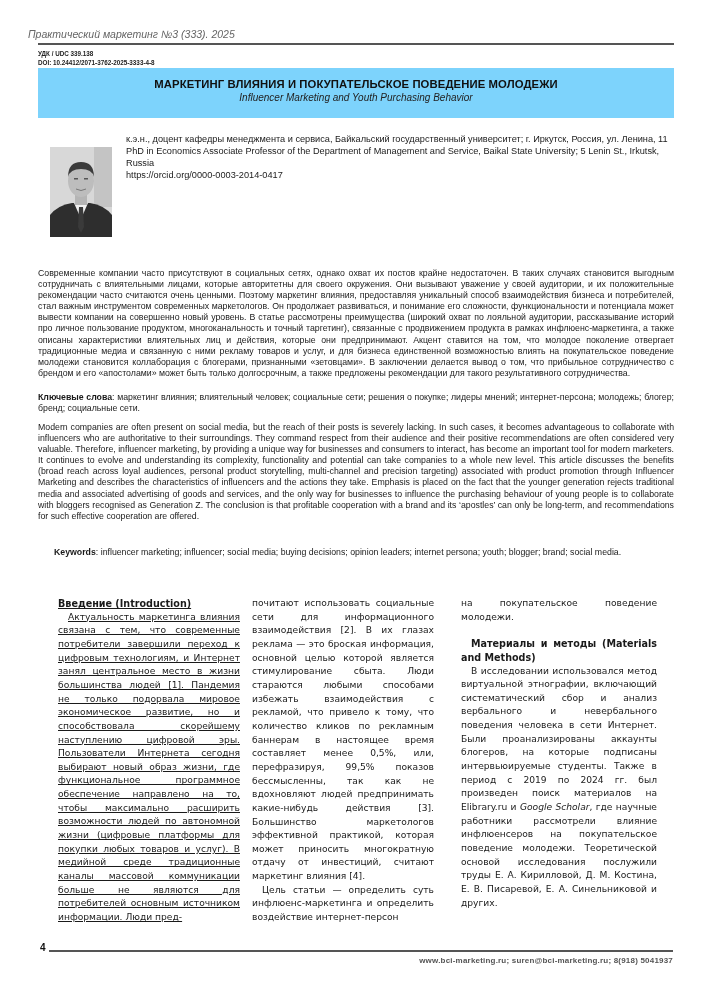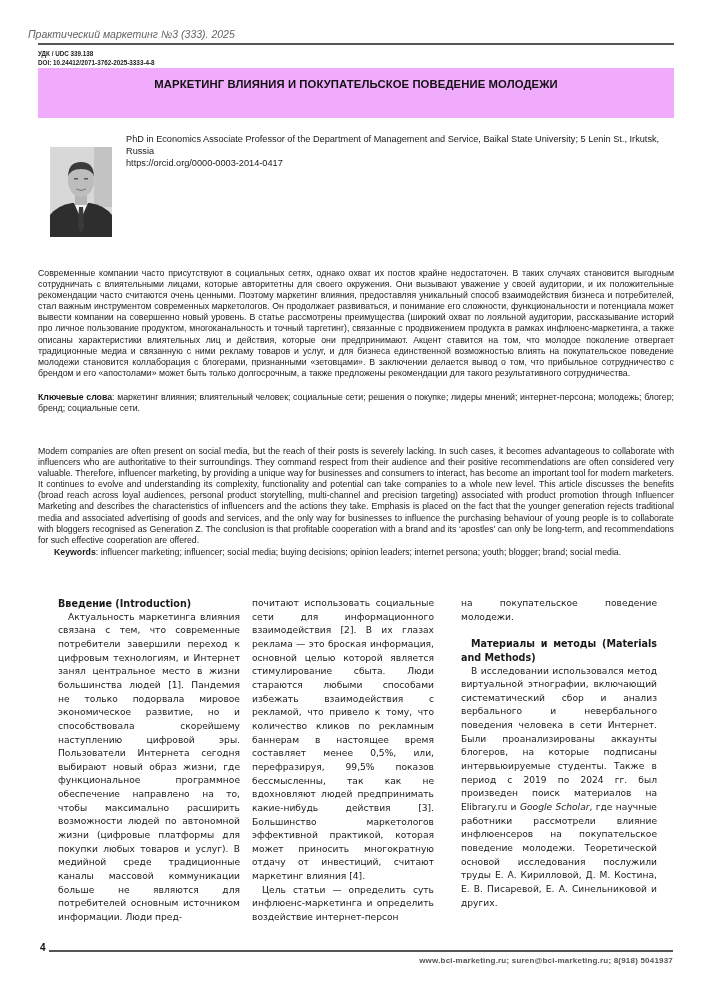--- a/index.html
+++ b/index.html
@@ -1,34 +1,34 @@
 <!DOCTYPE html>
 <html><head>
 <meta charset="utf-8">
 <style>
   html, body { margin: 0; padding: 0; background: #fff; }
   body { width: 709px; height: 1004px; position: relative; overflow: hidden; color: #1a1a1a; font-family: "Liberation Sans", sans-serif; }
   .running-head { position: absolute; left: 28px; top: 28px; font-style: italic; font-size: 10.5px; color: #666; }
   .head-rule { position: absolute; left: 38px; top: 43px; width: 636px; height: 1.5px; background: #555; }
   .udc { position: absolute; left: 38px; top: 50px; font-size: 6.3px; line-height: 8.5px; color: #222; font-weight: bold; }
-  .title-box { position: absolute; left: 38px; top: 68px; width: 636px; height: 50px; background: #f0abfc; text-align: center; }
+  .title-box { position: absolute; left: 38px; top: 68px; width: 636px; height: 50px; background: #7dd3fc; text-align: center; }
   .title-ru { margin-top: 10px; font-weight: bold; font-size: 11.3px; letter-spacing: 0.1px; color: #111; }
   .title-en { margin-top: 2px; font-style: italic; font-size: 10px; color: #222; }
   .photo { position: absolute; left: 50px; top: 147px; width: 62px; height: 90px; overflow: hidden; }
   .author { position: absolute; left: 126px; top: 133px; width: 550px; font-size: 9.2px; line-height: 12.1px; color: #1a1a1a; }
   .author .bi { font-weight: bold; font-style: italic; }
   .abstract { position: absolute; left: 38px; width: 636px; font-size: 8.75px; line-height: 11.1px; text-align: justify; color: #1a1a1a; }
   .abstract b { font-weight: bold; }
   .abs-ru { top: 268px; }
   .kw-ru { top: 392px; }
-  .abs-en { top: 422px; margin-top: 24px; }
+  .abs-en { top: 422px; }
   .kw-en { top: 547px; padding-left: 16px; }
   .cols { position: absolute; top: 597px; left: 58px; width: 616px; height: 345px; }
   .col { position: absolute; top: 0; font-family: "DejaVu Sans", sans-serif; font-size: 9.15px; line-height: 13.65px; text-align: justify; color: #1a1a1a; }
-  .col1 { left: 0; width: 182px; }
+  .col1 { left: 0; width: 182px; text-decoration: underline; }
   .col2 { left: 194px; width: 182px; }
   .col3 { left: 395px; width: 196px; margin-left: 8px; }
   .col h3 { margin: 0; font-size: 9.6px; font-weight: bold; line-height: 13.6px; }
   .col p { margin: 0; text-indent: 10px; }
   .col p.cont { text-indent: 0; }
   .col .gap { height: 13px; }
   .foot-rule { position: absolute; left: 49px; top: 950px; width: 624px; height: 2px; background: #555; }
   .page-num { position: absolute; left: 40px; top: 942px; font-weight: bold; font-size: 10px; color: #111; }
   .footer { position: absolute; right: 36px; top: 956px; font-size: 8px; font-weight: bold; color: #555; letter-spacing: 0.2px; }
 </style>
@@ -37,39 +37,41 @@
 
 <div class="running-head">Практический маркетинг №3 (333). 2025</div>
 <div class="head-rule"></div>
 <div class="udc">
   <div>УДК / UDC 339.138</div>
   <div>DOI: 10.24412/2071-3762-2025-3333-4-8</div>
 </div>
 
 <div class="title-box">
   <div class="title-ru">МАРКЕТИНГ ВЛИЯНИЯ И ПОКУПАТЕЛЬСКОЕ ПОВЕДЕНИЕ МОЛОДЕЖИ</div>
+  <div class="title-en">Influencer Marketing and Youth Purchasing Behavior</div>
 </div>
 
 <div class="photo">
   <svg width="62" height="90" viewBox="0 0 62 90">
     <rect width="62" height="90" fill="#d8d8d8"></rect>
     <rect x="44" y="0" width="18" height="60" fill="#c4c4c4"></rect>
     <path d="M0 90 L0 68 Q8 58 22 56 L40 56 Q54 58 62 68 L62 90 Z" fill="#2e2e2e"></path>
     <path d="M24 56 L31 72 L38 56 Z" fill="#f0f0f0"></path>
     <path d="M29 60 L33 60 L34 80 L31 86 L28 80 Z" fill="#3a3a3a"></path>
     <rect x="25" y="46" width="12" height="12" fill="#b5b5b5"></rect>
     <ellipse cx="31" cy="34" rx="13" ry="16" fill="#bdbdbd"></ellipse>
     <path d="M18 30 Q18 15 31 15 Q44 15 44 30 Q42 22 31 22 Q20 22 18 30 Z" fill="#3b3b3b"></path>
     <rect x="24" y="31" width="4" height="1.5" fill="#555"></rect>
     <rect x="34" y="31" width="4" height="1.5" fill="#555"></rect>
     <path d="M26 42 Q31 45 36 42" stroke="#777" stroke-width="1" fill="none"></path>
   </svg>
 </div>
 
 <div class="author">
+  <div>к.э.н., доцент кафедры менеджмента и сервиса, Байкальский государственный университет; г. Иркутск, Россия, ул. Ленина, 11</div>
   <div>PhD in Economics Associate Professor of the Department of Management and Service, Baikal State University; 5 Lenin St., Irkutsk, Russia</div>
   <div>https://orcid.org/0000-0003-2014-0417</div>
 </div>
 
 <div class="abstract abs-ru">Современные компании часто присутствуют в социальных сетях, однако охват их постов крайне недостаточен. В таких случаях становится выгодным сотрудничать с влиятельными лицами, которые авторитетны для своего окружения. Они вызывают уважение у своей аудитории, и их положительные рекомендации часто считаются очень ценными. Поэтому маркетинг влияния, предоставляя уникальный способ взаимодействия бизнеса и потребителей, стал важным инструментом современных маркетологов. Он продолжает развиваться, и понимание его сложности, функциональности и потенциала может вывести компании на совершенно новый уровень. В статье рассмотрены преимущества (широкий охват по лояльной аудитории, рассказывание историй про личное пользование продуктом, многоканальность и точный таргетинг), связанные с продвижением продукта в рамках инфлюенс-маркетинга, а также описаны характеристики влиятельных лиц и действия, которые они предпринимают. Акцент ставится на том, что молодое поколение отвергает традиционные медиа и связанную с ними рекламу товаров и услуг, и для бизнеса единственной возможностью влиять на покупательское поведение молодежи становится коллаборация с блогерами, признанными «зетовцами». В заключении делается вывод о том, что прибыльное сотрудничество с брендом и его «апостолами» может быть только долгосрочным, а также предложены рекомендации для такого результативного сотрудничества.</div>
 <div class="abstract kw-ru"><b>Ключевые слова</b><span>: маркетинг влияния; влиятельный человек; социальные сети; решения о покупке; лидеры мнений; интернет-персона; молодежь; блогер; бренд; социальные сети.</span></div>
 <div class="abstract abs-en">Modern companies are often present on social media, but the reach of their posts is severely lacking. In such cases, it becomes advantageous to collaborate with influencers who are authoritative to their surroundings. They command respect from their audience and their positive recommendations are often considered very valuable. Therefore, influencer marketing, by providing a unique way for businesses and consumers to interact, has become an important tool for modern marketers. It continues to evolve and understanding its complexity, functionality and potential can take companies to a whole new level. This article discusses the benefits (broad reach across loyal audiences, personal product storytelling, multi-channel and precision targeting) associated with product promotion through Influencer Marketing and describes the characteristics of influencers and the actions they take. Emphasis is placed on the fact that the younger generation rejects traditional media and associated advertising of goods and services, and the only way for businesses to influence the purchasing behaviour of young people is to collaborate with bloggers recognised as Generation Z. The conclusion is that profitable cooperation with a brand and its ‘apostles’ can only be long-term, and recommendations for such effective cooperation are offered.</div>
 <div class="abstract kw-en"><b>Keywords</b><span>: influencer marketing; influencer; social media; buying decisions; opinion leaders; internet persona; youth; blogger; brand; social media.</span></div>
 
 <div class="cols">

